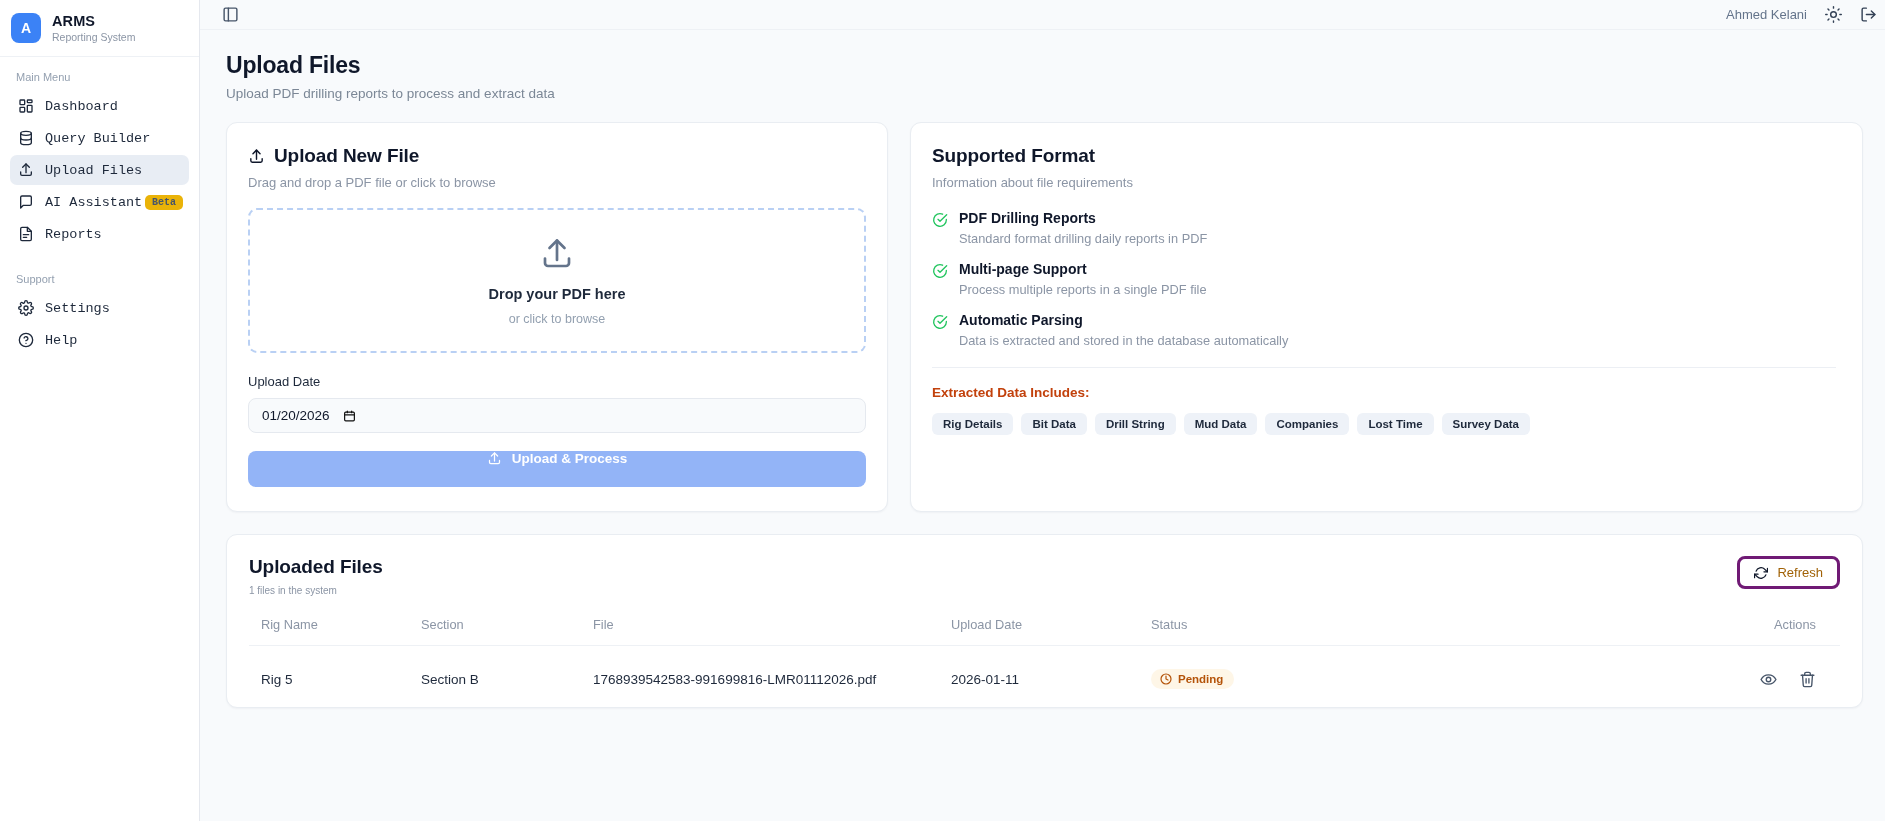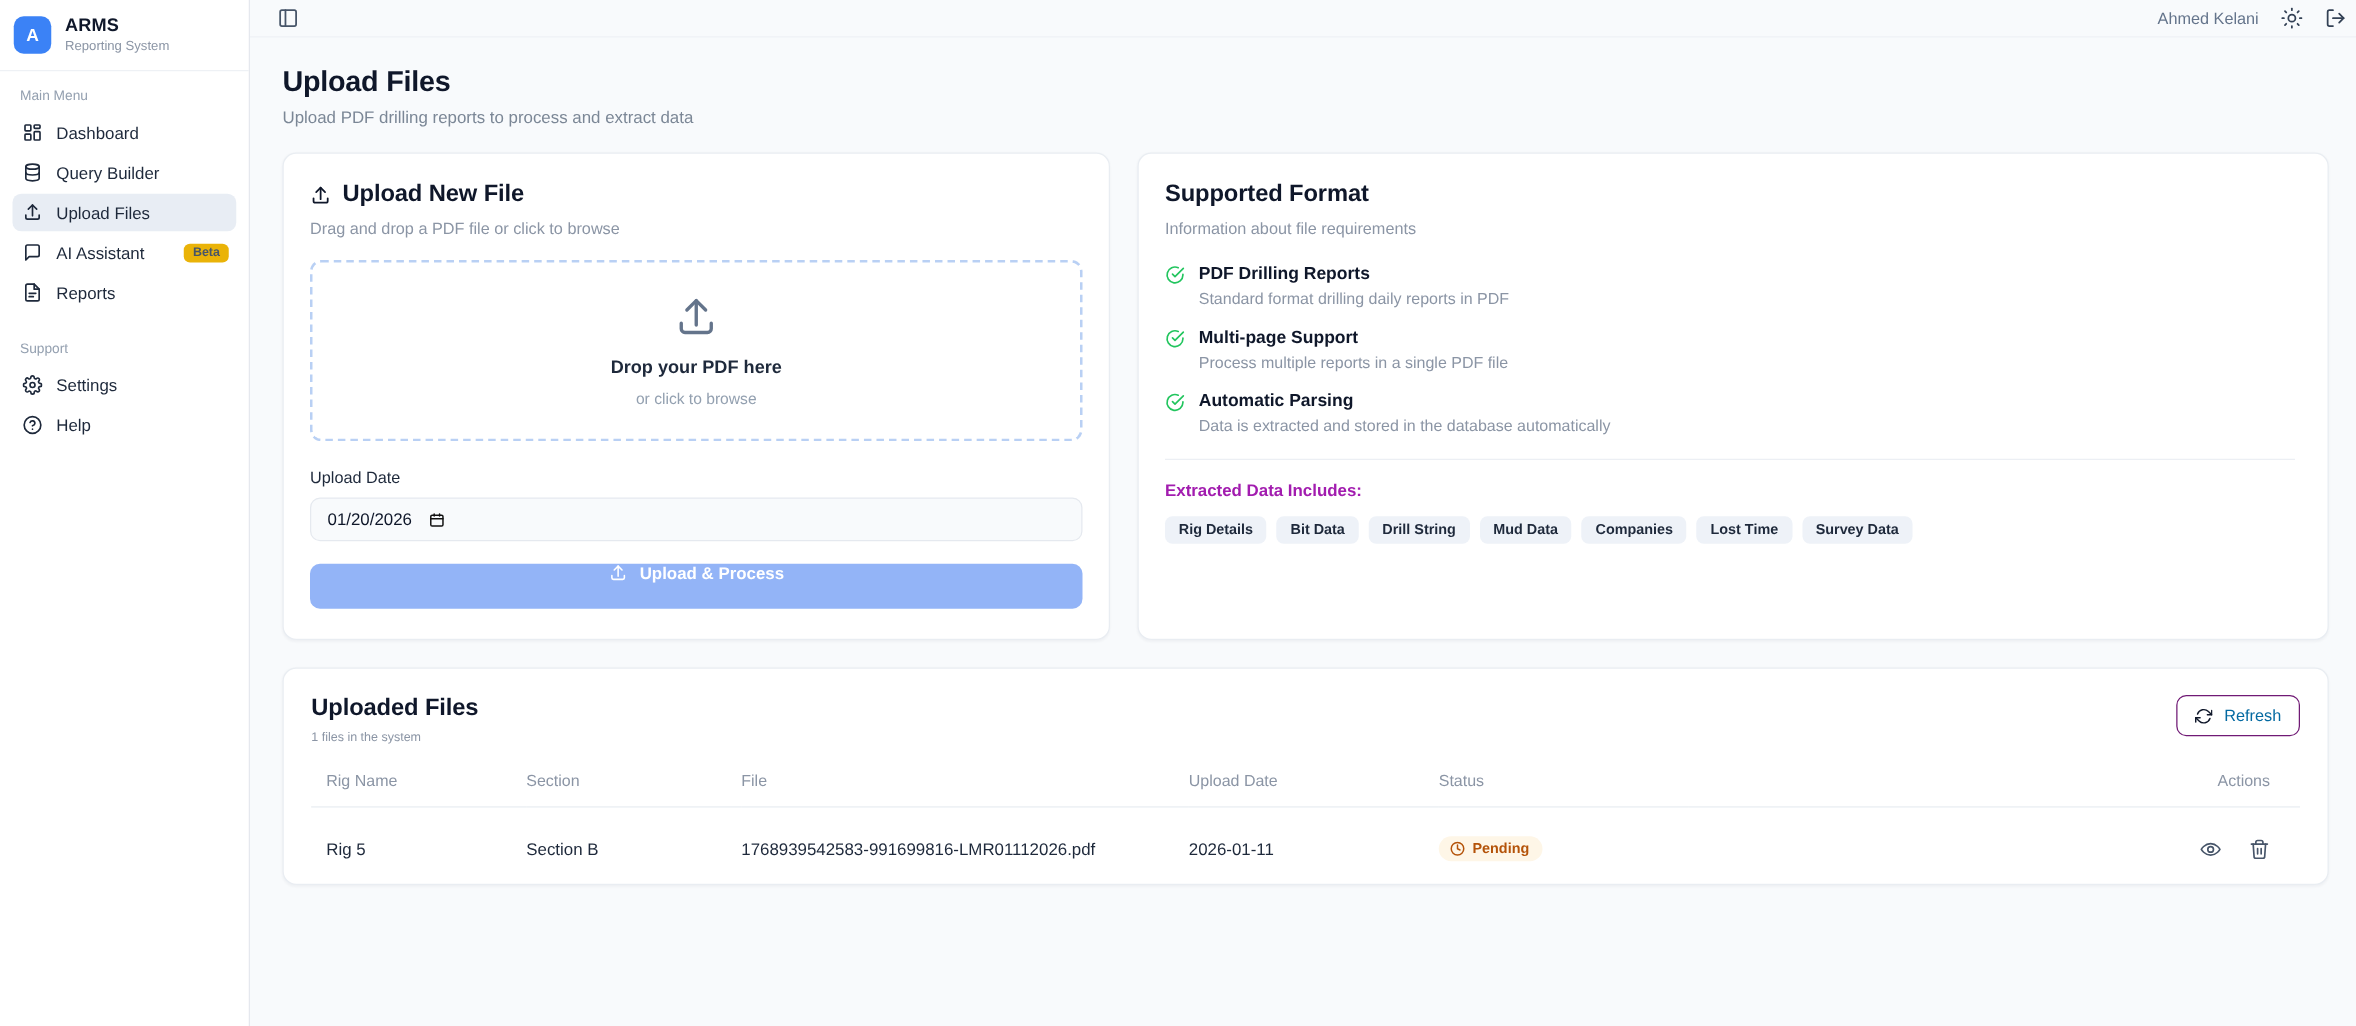--- a/index.html
+++ b/index.html
@@ -38,20 +38,21 @@
   .nav-section { padding: 14px 10px 0 10px; }
   .nav-label {
     font-size: 11px; color: #94a0b0; padding: 0 6px 8px 6px; font-weight: 400;
   }
   .nav-item {
     display: flex; align-items: center; gap: 11px;
     height: 30px; padding: 0 8px; margin-bottom: 2px;
     border-radius: 7px; cursor: pointer;
     font-size: 13.5px; color: #1e293b;
     position: relative;
+    font-family: Liberation Mono, monospace;
   }
   .nav-item.active { background: #e8edf4; font-weight: 400; }
   .nav-item .ico { width: 16px; height: 16px; flex: 0 0 16px; display: block; color: #1e293b; }
   .nav-item .ico svg { display: block; }
   .beta {
     position: absolute; right: 6px;
     background: #eab308; color: #475569;
     font-size: 10px; font-weight: 700;
     padding: 2px 7px; border-radius: 5px;
   }
@@ -134,39 +135,39 @@
 
   
   .feat-list { margin-top: 20px; }
   .feat { display: flex; gap: 11px; margin-bottom: 15px; }
   .feat:last-child { margin-bottom: 0; }
   .check-icon { width: 16px; height: 16px; flex: 0 0 16px; color: #22c55e; margin-top: 2px; }
   .feat-title { font-size: 14px; font-weight: 700; color: #0f172a; }
   .feat-sub { font-size: 12.8px; color: #8b95a5; margin-top: 5px; }
 
   .divider { height: 1px; background: #eceff4; margin: 19px 0 0 0; }
-  .extracted-label { font-size: 13.5px; font-weight: 700; color: #a21caf; margin-top: 17px; }
+  .extracted-label { font-size: 13.5px; font-weight: 700; color: #c2410c; margin-top: 17px; }
   .tags { display: flex; flex-wrap: wrap; gap: 8px; margin-top: 13px; }
   .tag {
     background: #eef2f8; color: #1e293b;
     font-size: 11.5px; font-weight: 700;
     padding: 5px 11px; border-radius: 6px; white-space: nowrap;
   }
 
   
   .files-card { margin-top: 22px; padding: 21px 22px 0 22px; }
   .files-head { display: flex; align-items: flex-start; }
   .files-title { font-size: 19px; font-weight: 700; color: #0f172a; letter-spacing: -.1px; }
   .files-sub { font-size: 10px; color: #8b95a5; margin-top: 7px; }
   .refresh-btn {
     margin-left: auto;
     display: flex; align-items: center; gap: 9px;
-    border: 1px solid #701a75; border-radius: 8px;
+    border: 3px solid #701a75; border-radius: 8px;
     background: #fff; height: 33px; padding: 0 14px;
-    font-size: 13px; color: #0369a1; cursor: pointer;
+    font-size: 13px; color: #a16207; cursor: pointer;
     font-family: "Liberation Sans", sans-serif;
   }
   .refresh-icon { width: 14px; height: 14px; color: #0f172a; }
 
   table { width: 100%; border-collapse: collapse; margin-top: 21px; }
   thead th {
     text-align: left; font-size: 12.8px; font-weight: 400; color: #8b95a5;
     padding: 0 0 13px 0; border-bottom: 1px solid #eef1f5;
   }
   thead th.col-actions { text-align: right; padding-right: 24px; }

